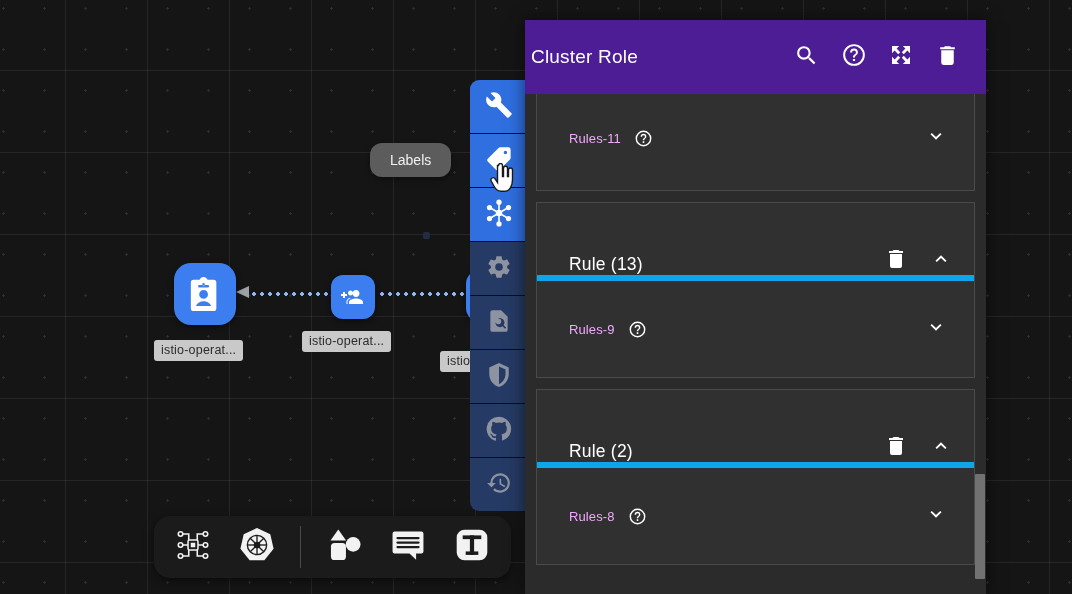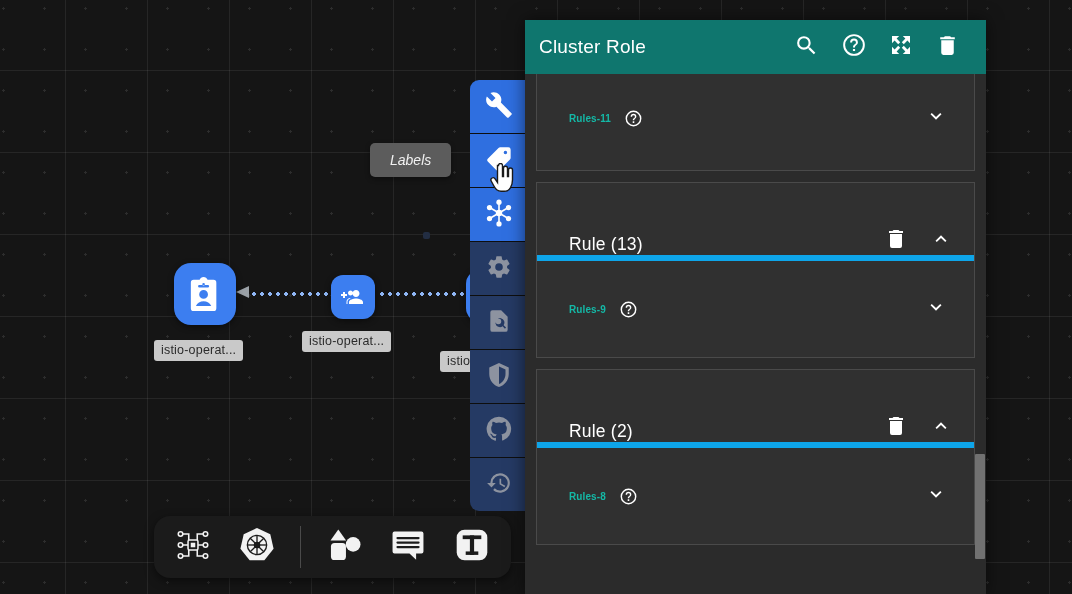--- a/index.html
+++ b/index.html
@@ -97,23 +97,22 @@
 
   
   #labels-tooltip {
     position: absolute;
     left: 370px;
     top: 143px;
     background: #5c5c5c;
     color: #f1f1f1;
     font-size: 14px;
     padding: 9px 20px;
-    border-radius: 5px;
+    border-radius: 12px;
     box-shadow: 0 2px 5px rgba(0,0,0,0.4);
-    font-style: italic;
   }
 
   
   #side-toolbar {
     position: absolute;
     left: 470px;
     top: 80px;
     width: 57px;
     border-radius: 9px 0 0 9px;
     overflow: hidden;
@@ -179,25 +178,25 @@
     width: 461px;
     height: 574px;
     background: #2b2b2b;
     display: flex;
     flex-direction: column;
     box-shadow: 0 0 16px rgba(0,0,0,0.55);
     z-index: 7;
     overflow: hidden;
   }
   #panel-header {
-    height: 54px;
-    background: #0f766e;
+    height: 74px;
+    background: #4c1d95;
     display: flex;
     align-items: center;
-    padding: 0 26px 0 14px;
+    padding: 0 26px 0 6px;
     flex: none;
   }
   #panel-title {
     color: #ffffff;
     font-size: 19px;
     letter-spacing: 0.2px;
     flex: 1;
   }
   .hdr-actions { display: flex; align-items: center; gap: 22px; }
   .hdr-btn { display: flex; align-items: center; justify-content: center; }
@@ -234,23 +233,23 @@
   .rule-actions { display: flex; align-items: center; gap: 22px; }
   .rule-actions svg { fill: #ffffff; }
 
   .rules-row {
     height: 96px;
     display: flex;
     align-items: center;
     padding: 0 27px 0 32px;
   }
   .rules-label {
-    color: #14b8a6;
-    font-size: 10px;
-    font-weight: bold;
+    color: #f0abfc;
+    font-size: 13px;
+    font-weight: normal;
     letter-spacing: 0.1px;
   }
   .help-icon { margin-left: 13px; display: flex; align-items: center; }
   .help-icon svg { fill: #ffffff; }
   .rules-spacer { flex: 1; }
   .rules-chevron svg { fill: #ffffff; }
 
   
   #card-top {
     height: 104px;

